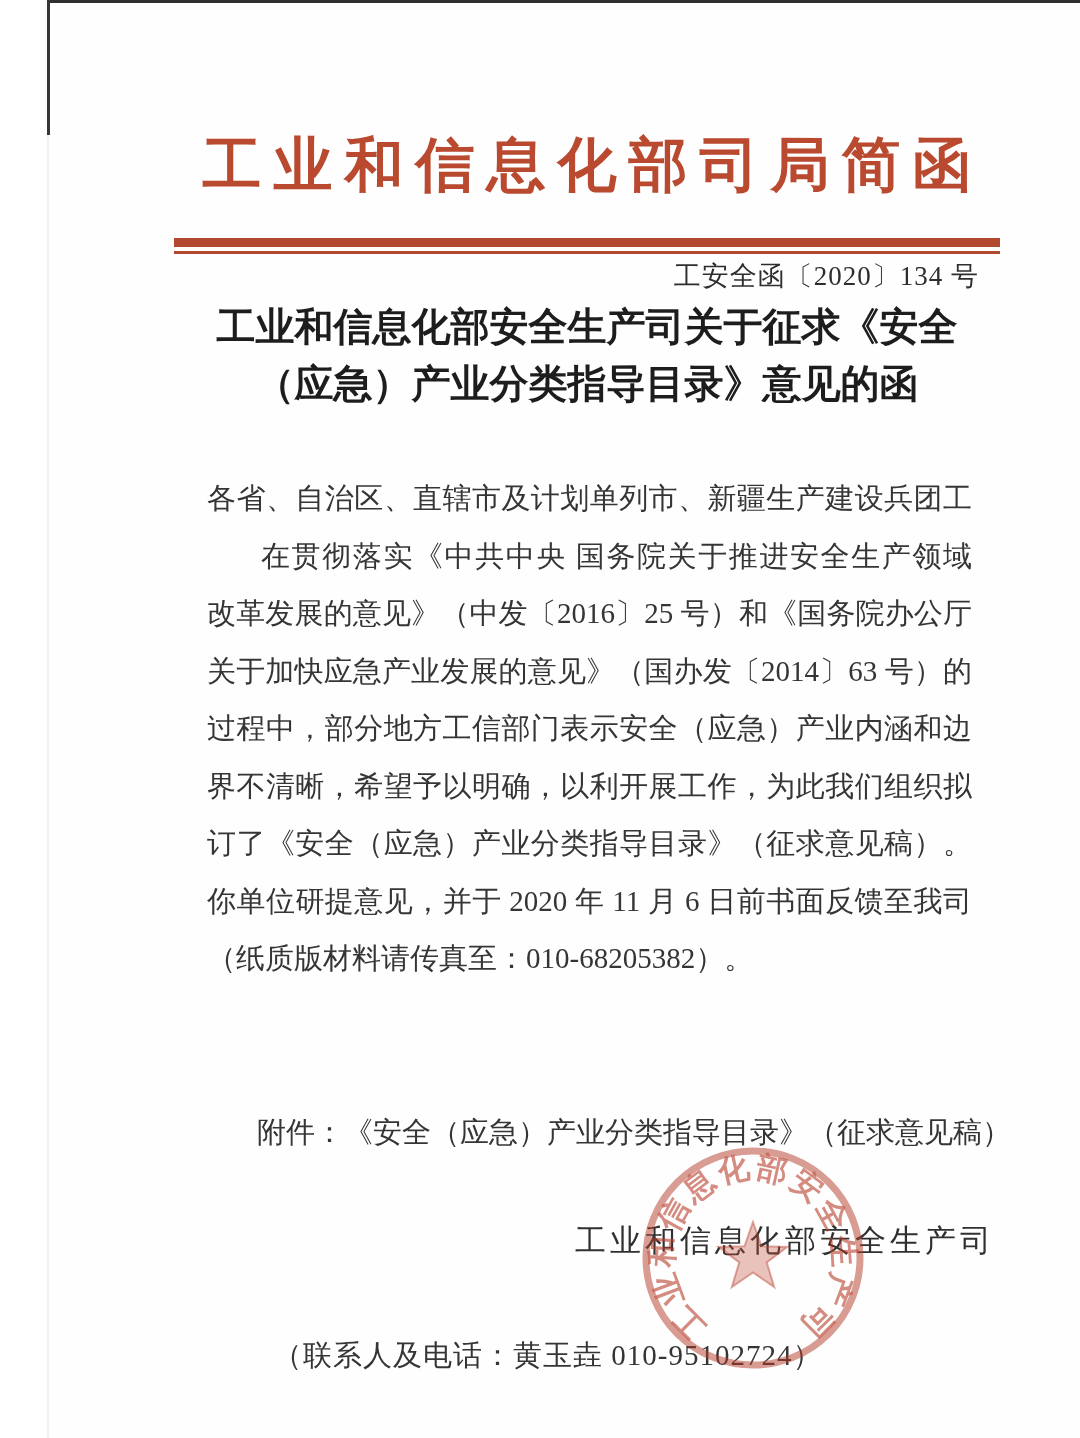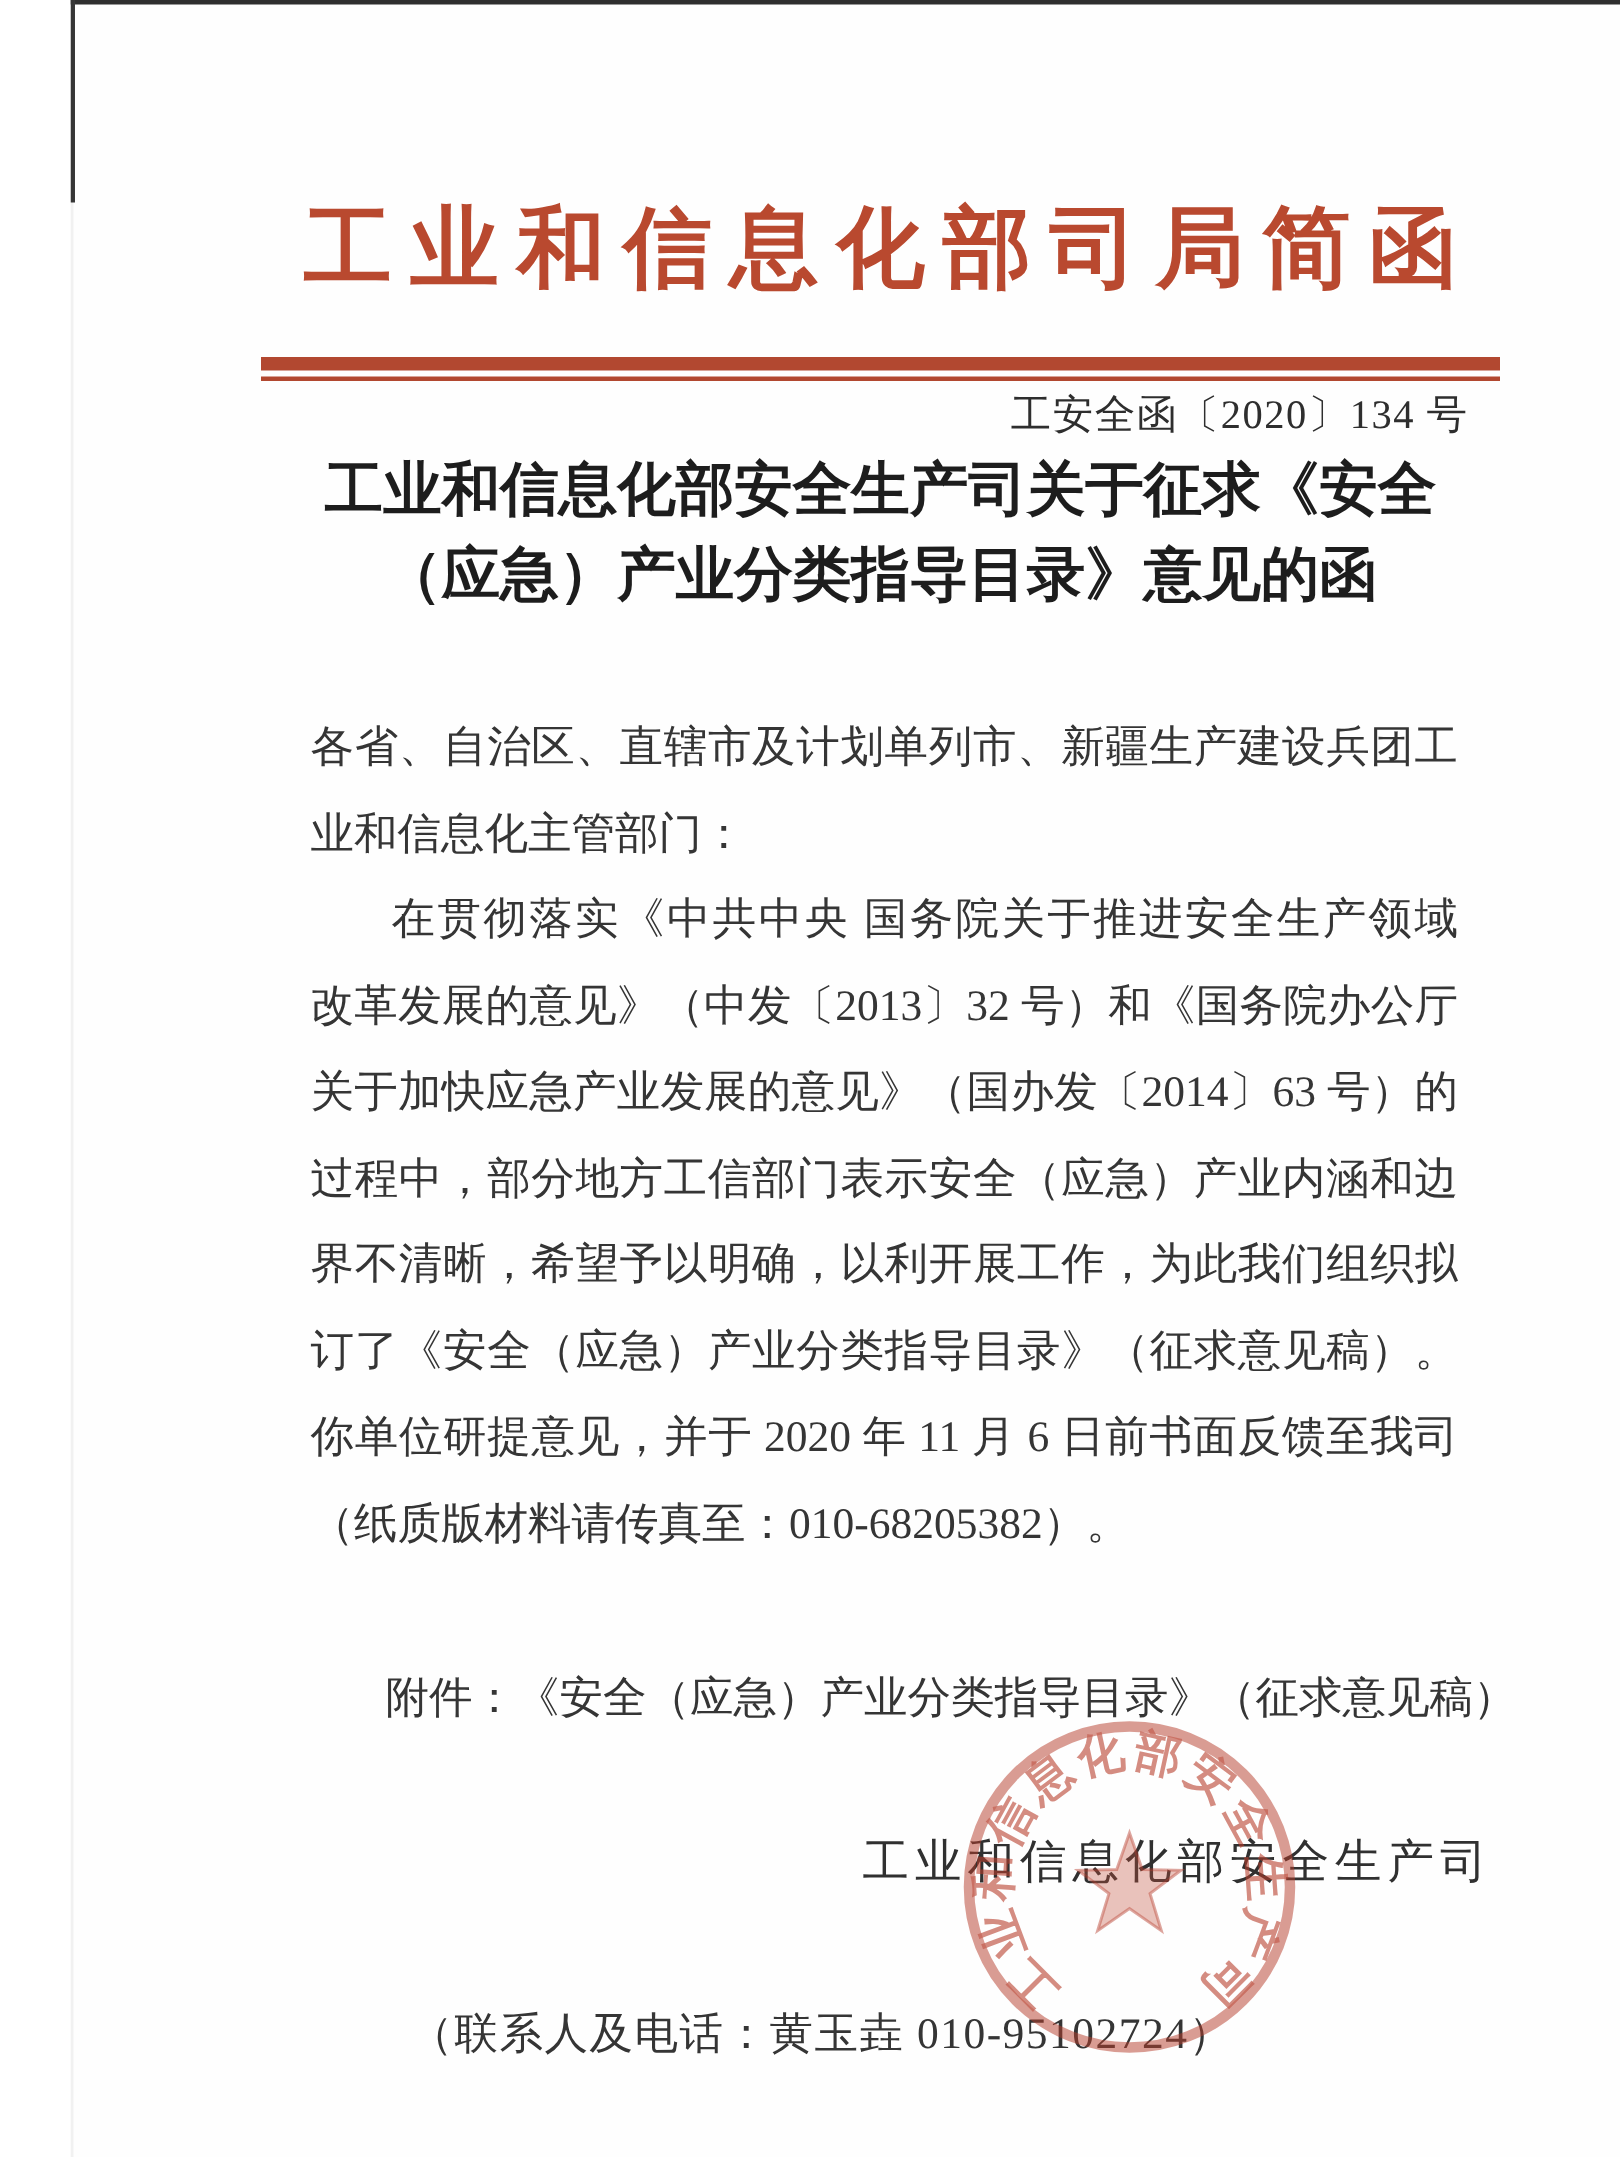--- a/index.html
+++ b/index.html
@@ -101,23 +101,22 @@
 
   <div class="doc-number">工安全函〔2020〕134 号</div>
 
   <div class="subject">
     <div>工业和信息化部安全生产司关于征求《安全</div>
     <div>（应急）产业分类指导目录》意见的函</div>
   </div>
 
   <div class="body-text">
     <div class="line fill">各省、自治区、直辖市及计划单列市、新疆生产建设兵团工</div>
-    <div class="line">业和信息化主管部门：</div>
     <div class="line fill indent">在贯彻落实《中共中央 国务院关于推进安全生产领域</div>
-    <div class="line fill">改革发展的意见》（中发〔2013〕32 号）和《国务院办公厅</div>
+    <div class="line fill">改革发展的意见》（中发〔2016〕25 号）和《国务院办公厅</div>
     <div class="line fill">关于加快应急产业发展的意见》（国办发〔2014〕63 号）的</div>
     <div class="line fill">过程中，部分地方工信部门表示安全（应急）产业内涵和边</div>
     <div class="line fill">界不清晰，希望予以明确，以利开展工作，为此我们组织拟</div>
     <div class="line fill">订了《安全（应急）产业分类指导目录》（征求意见稿）。请</div>
     <div class="line fill">你单位研提意见，并于 2020 年 11 月 6 日前书面反馈至我司</div>
     <div class="line">（纸质版材料请传真至：010-68205382）。</div>
   </div>
 
   <div class="attachment">附件：《安全（应急）产业分类指导目录》（征求意见稿）</div>
 

